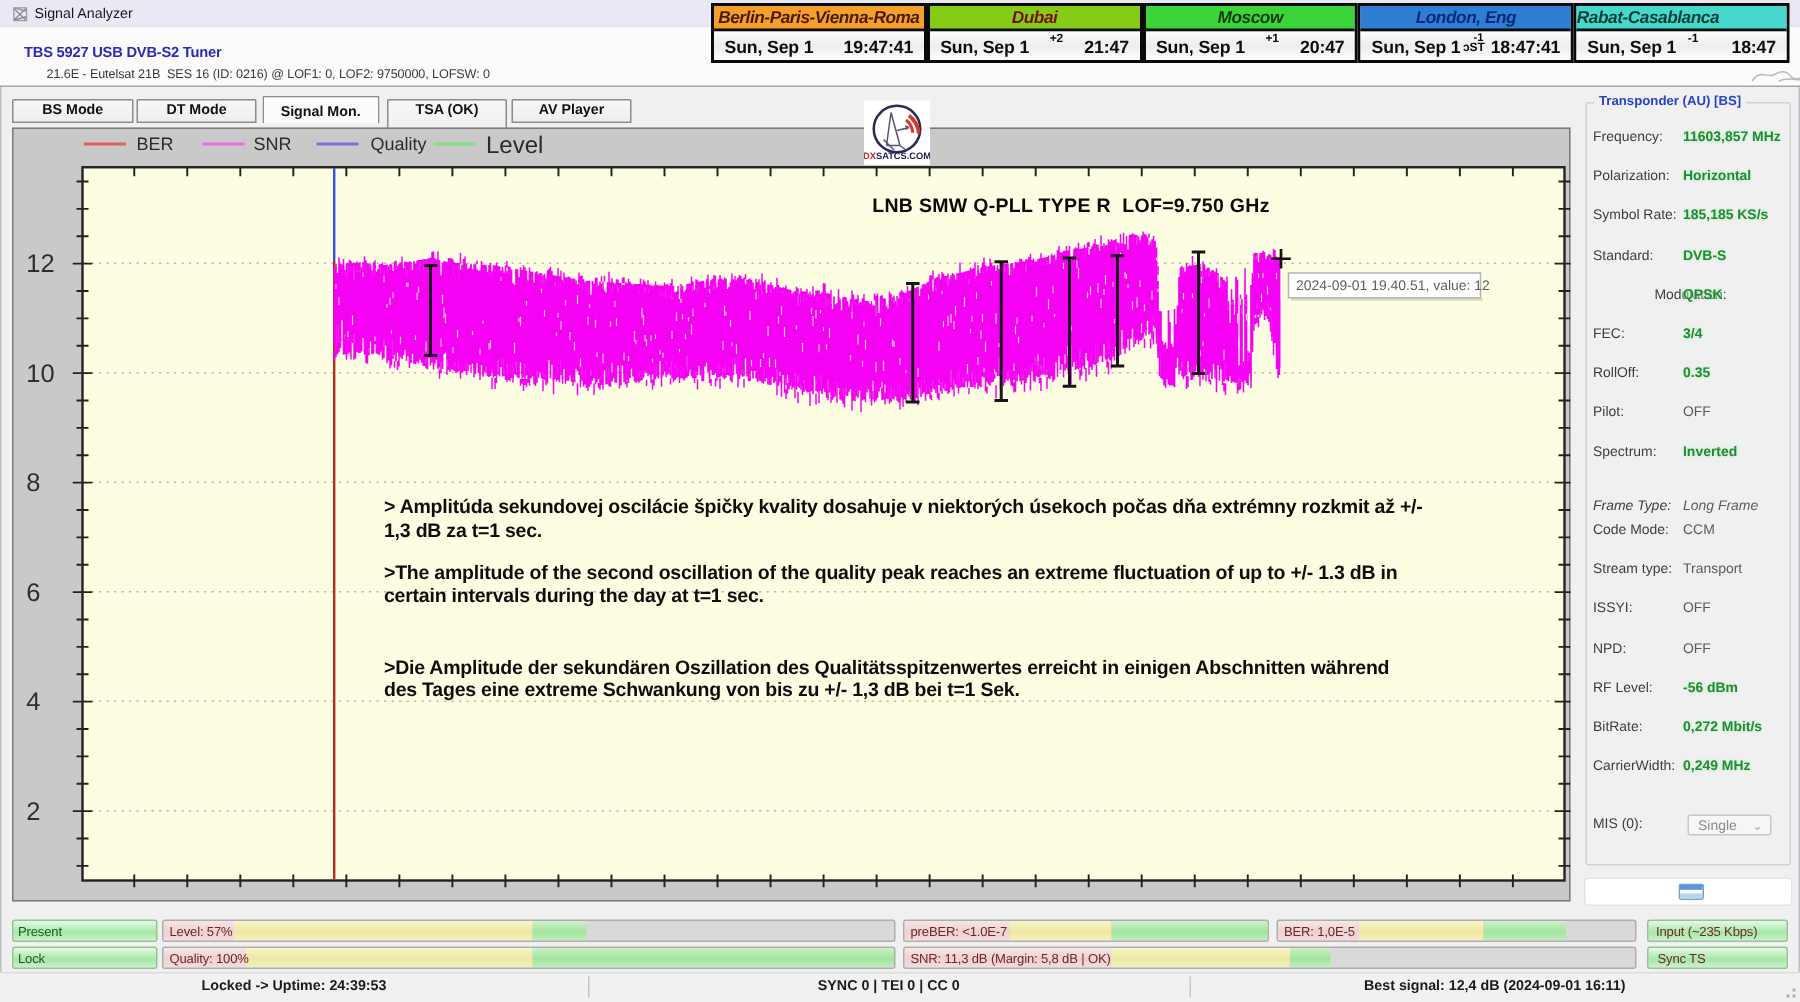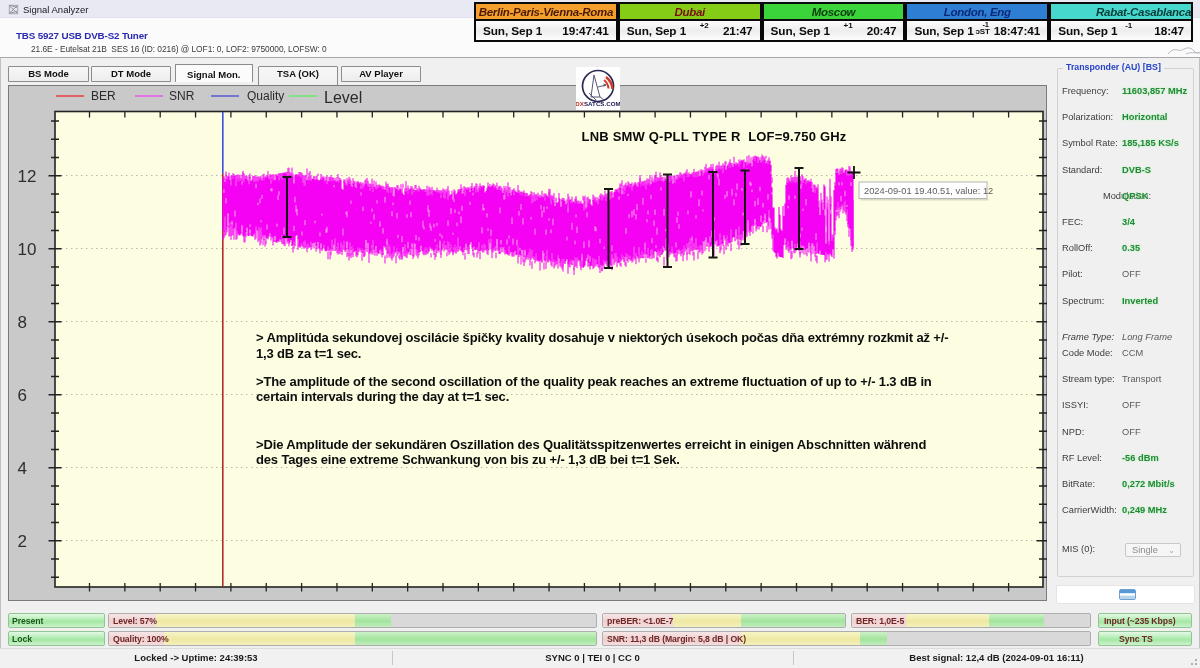--- a/index.html
+++ b/index.html
@@ -1,18 +1,18 @@
 <!DOCTYPE html>
 <html><head><meta charset="utf-8">
 <style>
 *{margin:0;padding:0;box-sizing:border-box;}
 html,body{width:1200px;height:668px;overflow:hidden;}
 body{font-family:"Liberation Sans",sans-serif;background:#f0f0f0;position:relative;box-shadow:inset 0 0 0 1px #bfbfc6;}
 .abs{position:absolute;}
-.bar-label{color:#6e2626;font-weight:bold;font-size:8.7px;line-height:15px;white-space:nowrap;letter-spacing:-0.1px;}
+.bar-label{color:#6e2626;font-weight:normal;font-size:8.7px;line-height:15px;white-space:nowrap;letter-spacing:-0.1px;}
 .greenbar{background:linear-gradient(180deg,#e6f8e6 0%,#b2ecb2 45%,#a5e8a5 60%,#cdf2cd 100%);border:1px solid #93c493;border-radius:2px;}
 .pbar{border:1px solid #aeaeae;border-radius:2px;background:#d9d9d9;overflow:hidden;position:absolute;}
 .rp-row{position:absolute;left:1062px;width:130px;height:12px;font-size:9.3px;color:#3c3c3c;white-space:nowrap;}
 .rp-val{position:absolute;left:60px;font-weight:bold;}
 .gv{color:#218a39;text-shadow:0 0 2px #c2eec2,0 0 3px #d5f5d5;}
 .gr{color:#5a5a5a;font-weight:normal;}
 </style></head>
 <body>
 
 <div class="abs" style="left:0;top:0;width:1200px;height:18px;background:#e9e9f4;border-bottom:1px solid #e2e2ee;"></div>
@@ -52,21 +52,21 @@
 <div class="abs" style="left:905.4px;top:2px;width:143.8px;height:40px;border:2px solid #0a0a0a;">
     <div style="height:16.5px;background:#2e7fd4;border-bottom:2px solid #0a0a0a;color:#0a2a78;font-weight:bold;font-style:italic;font-size:11.5px;text-align:center;line-height:16px;letter-spacing:-0.3px;white-space:nowrap;">London, Eng</div>
     <div style="height:19.5px;background:linear-gradient(180deg,#fdfdfd,#ededed 50%,#fdfdfd);color:#0d0d0d;font-weight:bold;font-size:11.8px;position:relative;letter-spacing:-0.1px;">
       <span style="position:absolute;left:7px;top:3px;">Sun, Sep 1</span>
       <span style="position:absolute;left:68px;top:6.5px;font-size:8px;">ɔST</span>
       <span style="position:absolute;left:75px;top:-0.5px;font-size:7.5px;">-1</span>
       <span style="position:absolute;right:7px;top:3px;">18:47:41</span>
     </div>
   </div>
 <div class="abs" style="left:1049.2px;top:2px;width:143.8px;height:40px;border:2px solid #0a0a0a;">
-    <div style="height:16.5px;background:#46d8cc;border-bottom:2px solid #0a0a0a;color:#0a3c38;font-weight:bold;font-style:italic;font-size:11.5px;text-align:right;line-height:16px;letter-spacing:-0.3px;white-space:nowrap;">Rabat-Casablanca</div>
+    <div style="height:16.5px;background:#46d8cc;border-bottom:2px solid #0a0a0a;color:#0a3c38;font-weight:bold;font-style:italic;font-size:11.5px;text-align:left;line-height:16px;letter-spacing:-0.3px;white-space:nowrap;">Rabat-Casablanca</div>
     <div style="height:19.5px;background:linear-gradient(180deg,#fdfdfd,#ededed 50%,#fdfdfd);color:#0d0d0d;font-weight:bold;font-size:11.8px;position:relative;letter-spacing:-0.1px;">
       <span style="position:absolute;left:7px;top:3px;">Sun, Sep 1</span>
       <span style="position:absolute;left:74px;top:0px;font-size:8px;">-1</span>
       <span style="position:absolute;right:7px;top:3px;">18:47</span>
     </div>
   </div>
 <div class="abs" style="left:8px;top:66px;width:81px;height:15.5px;background:linear-gradient(180deg,#f7f7f7,#ededed);border:1px solid #8c8c8c;border-radius:1px 1px 0 0;font-size:9.5px;font-weight:bold;color:#101010;text-align:center;line-height:14.5px;">BS Mode</div>
 <div class="abs" style="left:91px;top:66px;width:80px;height:15.5px;background:linear-gradient(180deg,#f7f7f7,#ededed);border:1px solid #8c8c8c;border-radius:1px 1px 0 0;font-size:9.5px;font-weight:bold;color:#101010;text-align:center;line-height:14.5px;">DT Mode</div>
 <div class="abs" style="left:174.5px;top:63.5px;width:78.5px;height:18px;background:#fbfbfb;border:1px solid #8c8c8c;border-bottom:none;border-radius:1px 1px 0 0;z-index:3;font-size:9.5px;font-weight:bold;color:#101010;text-align:center;line-height:19px;">Signal Mon.</div>
 <div class="abs" style="left:258px;top:66px;width:80px;height:31px;background:linear-gradient(180deg,#f7f7f7,#ededed);border:1px solid #8c8c8c;border-radius:1px 1px 0 0;font-size:9.5px;font-weight:bold;color:#101010;text-align:center;line-height:14.5px;">TSA (OK)</div>
@@ -172,21 +172,21 @@
     <div style="position:absolute;left:137px;top:0;width:55px;height:13px;background:linear-gradient(180deg,#ccf2c8,#a2e49e 55%,#c0eebc);"></div>
     <div class="bar-label" style="position:absolute;left:4px;top:0px;color:#6e2626;">BER: 1,0E-5</div>
   </div>
 <div class="pbar" style="left:602px;top:631px;width:489px;height:15px;">
     <div style="position:absolute;left:0px;top:0;width:138px;height:13px;background:linear-gradient(180deg,#f7e6e6,#efd0d0 55%,#f5dcdc);"></div>
     <div style="position:absolute;left:138px;top:0;width:119px;height:13px;background:linear-gradient(180deg,#f8f5c8,#eee8a2 55%,#f4f0bc);"></div>
     <div style="position:absolute;left:257px;top:0;width:27px;height:13px;background:linear-gradient(180deg,#ccf2c8,#a2e49e 55%,#c0eebc);"></div>
     <div class="bar-label" style="position:absolute;left:4px;top:0px;color:#6e2626;">SNR: 11,3 dB (Margin: 5,8 dB | OK)</div>
   </div>
 <div class="greenbar abs bar-label" style="left:1098px;top:612.5px;width:94px;height:15px;padding-left:5px;">Input (~235 Kbps)</div>
-<div class="greenbar abs bar-label" style="left:1098px;top:631px;width:94px;height:15px;padding-left:20px;">Sync TS</div>
+<div class="greenbar abs bar-label" style="left:1098px;top:631px;width:94px;height:15px;padding-left:6px;">Sync TS</div>
 <div class="abs" style="left:0;top:648px;width:1200px;height:20px;background:#f1f1f1;border-top:1px solid #dcdcdc;"></div>
 <div class="abs" style="left:392px;top:651px;width:1px;height:14px;background:#c6c6c6;"></div>
 <div class="abs" style="left:793px;top:651px;width:1px;height:14px;background:#c6c6c6;"></div>
 <div class="abs" style="left:0;top:652px;width:392px;text-align:center;font-size:9.5px;font-weight:bold;color:#1a1a1a;">Locked -&gt; Uptime: 24:39:53</div>
 <div class="abs" style="left:392px;top:652px;width:401px;text-align:center;font-size:9.5px;font-weight:bold;color:#1a1a1a;">SYNC 0 | TEI 0 | CC 0</div>
 <div class="abs" style="left:793px;top:652px;width:407px;text-align:center;font-size:9.5px;font-weight:bold;color:#1a1a1a;">Best signal: 12,4 dB (2024-09-01 16:11)</div>
 <svg class="abs" style="left:1188px;top:656px;" width="10" height="10">
     <path d="M9 1V9H1z" fill="none"></path>
     <g fill="#b0b0b0">
       <rect x="7" y="7" width="2" height="2"></rect>

